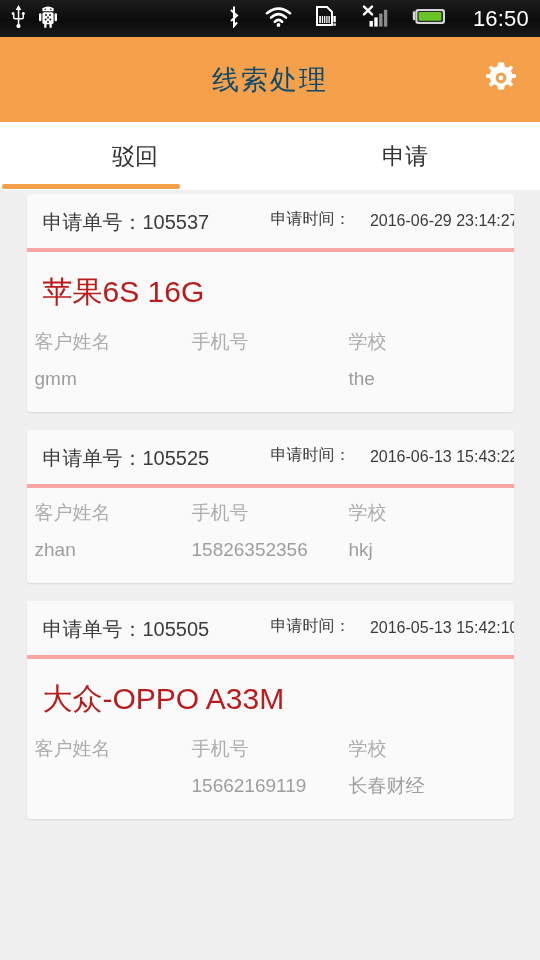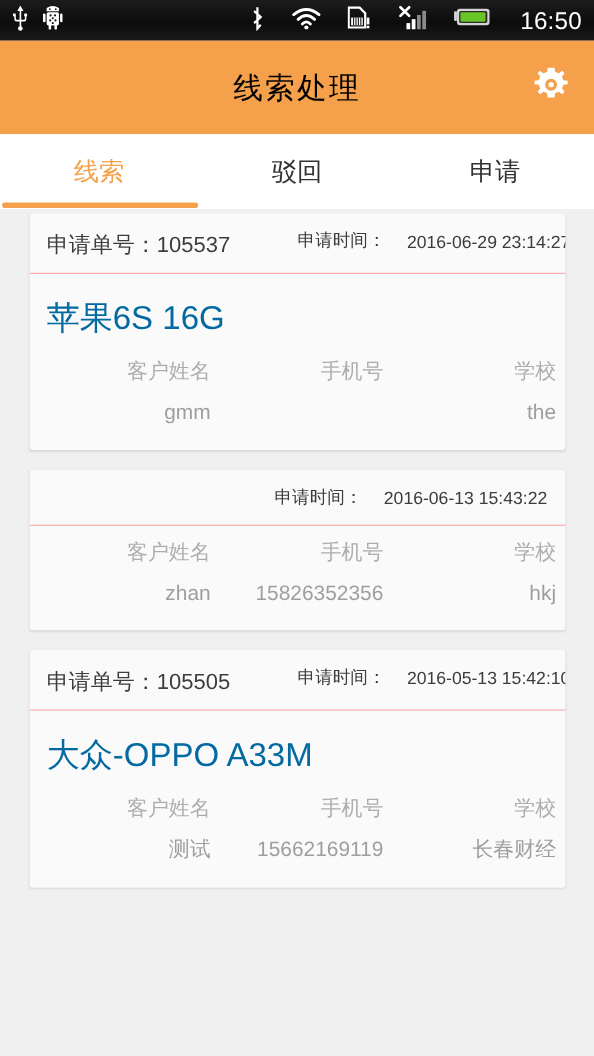--- a/index.html
+++ b/index.html
@@ -28,21 +28,21 @@
   }
 
   
   .header{
     position:relative;
     height:85px;
     background:#f5a04a;
     display:flex; align-items:center; justify-content:center;
   }
   .header-title{
-    color:#000000; font-size:27px; letter-spacing:2px;
+    color:#0c4a6e; font-size:27px; letter-spacing:2px;
   }
   .gear-btn{
     position:absolute; right:14px; top:50%; transform:translateY(-50%);
     width:50px; height:50px;
     display:flex; align-items:center; justify-content:center;
     cursor:pointer;
   }
 
   
   .tabbar{
@@ -75,48 +75,48 @@
     width:487px;
     margin:0 auto 18px auto;
     background:#fafafa;
     border-radius:3px;
     box-shadow:0 1px 2px rgba(0,0,0,0.10);
     overflow:hidden;
   }
   .card-head{
     display:flex;
     padding:15px 16px 12px 16px;
-    border-bottom:1px solid #fca5a5;
+    border-bottom:4px solid #fca5a5;
   }
   .head-left{
     flex:0 0 228px;
     font-size:20px; color:#3c3c3c;
     white-space:nowrap;
   }
   .head-right{
     flex:1;
     display:flex;
     font-size:16px; color:#3c3c3c;
     justify-content:flex-end;
   }
   .head-right-label{ white-space:nowrap; }
   .head-right-value{
     text-align:right; margin-left:4px;
     width:164px; line-height:1.45;
   }
   .card-title{
-    font-size:30px; color:#0369a1;
+    font-size:30px; color:#b91c1c;
     padding:20px 16px 4px 16px;
     white-space:nowrap;
   }
   .card-cols{
     display:flex;
     padding:6px 8px 16px 8px;
   }
-  .col{ flex:1; text-align:right; }
+  .col{ flex:1; text-align:left; }
   .col-label{ font-size:19px; color:#adadad; line-height:2.0; }
   .col-value{ font-size:19px; color:#9e9e9e; line-height:1.85; }
 </style>
 </head>
 <body>
 
 <div class="statusbar">
   <div class="sb-left">
     <span class="sb-icon">
       <svg width="15" height="23" viewBox="0 0 15 23">
@@ -220,23 +220,20 @@
       <svg width="32" height="32" viewBox="0 0 32 32">
         <path fill="#ffffff" d="M16 0.5 l3.1 0 0.55 3.9 a12.2 12.2 0 0 1 3.2 1.33 l3.16 -2.35 2.2 2.2 -2.35 3.16 a12.2 12.2 0 0 1 1.33 3.2 l3.9 0.55 0 3.1 -3.9 0.55 a12.2 12.2 0 0 1 -1.33 3.2 l2.35 3.16 -2.2 2.2 -3.16 -2.35 a12.2 12.2 0 0 1 -3.2 1.33 l-0.55 3.9 -3.1 0 -3.1 0 -0.55 -3.9 a12.2 12.2 0 0 1 -3.2 -1.33 l-3.16 2.35 -2.2 -2.2 2.35 -3.16 a12.2 12.2 0 0 1 -1.33 -3.2 l-3.9 -0.55 0 -3.1 3.9 -0.55 a12.2 12.2 0 0 1 1.33 -3.2 l-2.35 -3.16 2.2 -2.2 3.16 2.35 a12.2 12.2 0 0 1 3.2 -1.33 l0.55 -3.9 z"></path>
         <circle cx="16" cy="16" r="5.4" fill="#f5a04a"></circle>
         <circle cx="16" cy="16" r="2.4" fill="#ffffff"></circle>
       </svg>
     </span>
   </div>
 </div>
 
 <div class="tabbar">
-  <div class="tab active">
-    <span>线索</span>
-  </div>
   <div class="tab">
     <span>驳回</span>
   </div>
   <div class="tab">
     <span>申请</span>
   </div>
   <div class="tab-indicator"></div>
 </div>
 
 <div class="list">
@@ -262,20 +259,23 @@
       </div>
       <div class="col">
         <div class="col-label">学校</div>
         <div class="col-value">the</div>
       </div>
     </div>
   </div>
 
   <div class="card">
     <div class="card-head">
+      <div class="head-left">
+        <span>申请单号：</span><span>105525</span>
+      </div>
       <div class="head-right">
         <span class="head-right-label">申请时间：</span>
         <span class="head-right-value">2016-06-13 15:43:22</span>
       </div>
     </div>
     <div class="card-cols">
       <div class="col">
         <div class="col-label">客户姓名</div>
         <div class="col-value">zhan</div>
       </div>
@@ -297,21 +297,20 @@
       </div>
       <div class="head-right">
         <span class="head-right-label">申请时间：</span>
         <span class="head-right-value">2016-05-13 15:42:10</span>
       </div>
     </div>
     <div class="card-title">大众-OPPO A33M</div>
     <div class="card-cols">
       <div class="col">
         <div class="col-label">客户姓名</div>
-        <div class="col-value">测试</div>
       </div>
       <div class="col">
         <div class="col-label">手机号</div>
         <div class="col-value">15662169119</div>
       </div>
       <div class="col">
         <div class="col-label">学校</div>
         <div class="col-value">长春财经</div>
       </div>
     </div>

